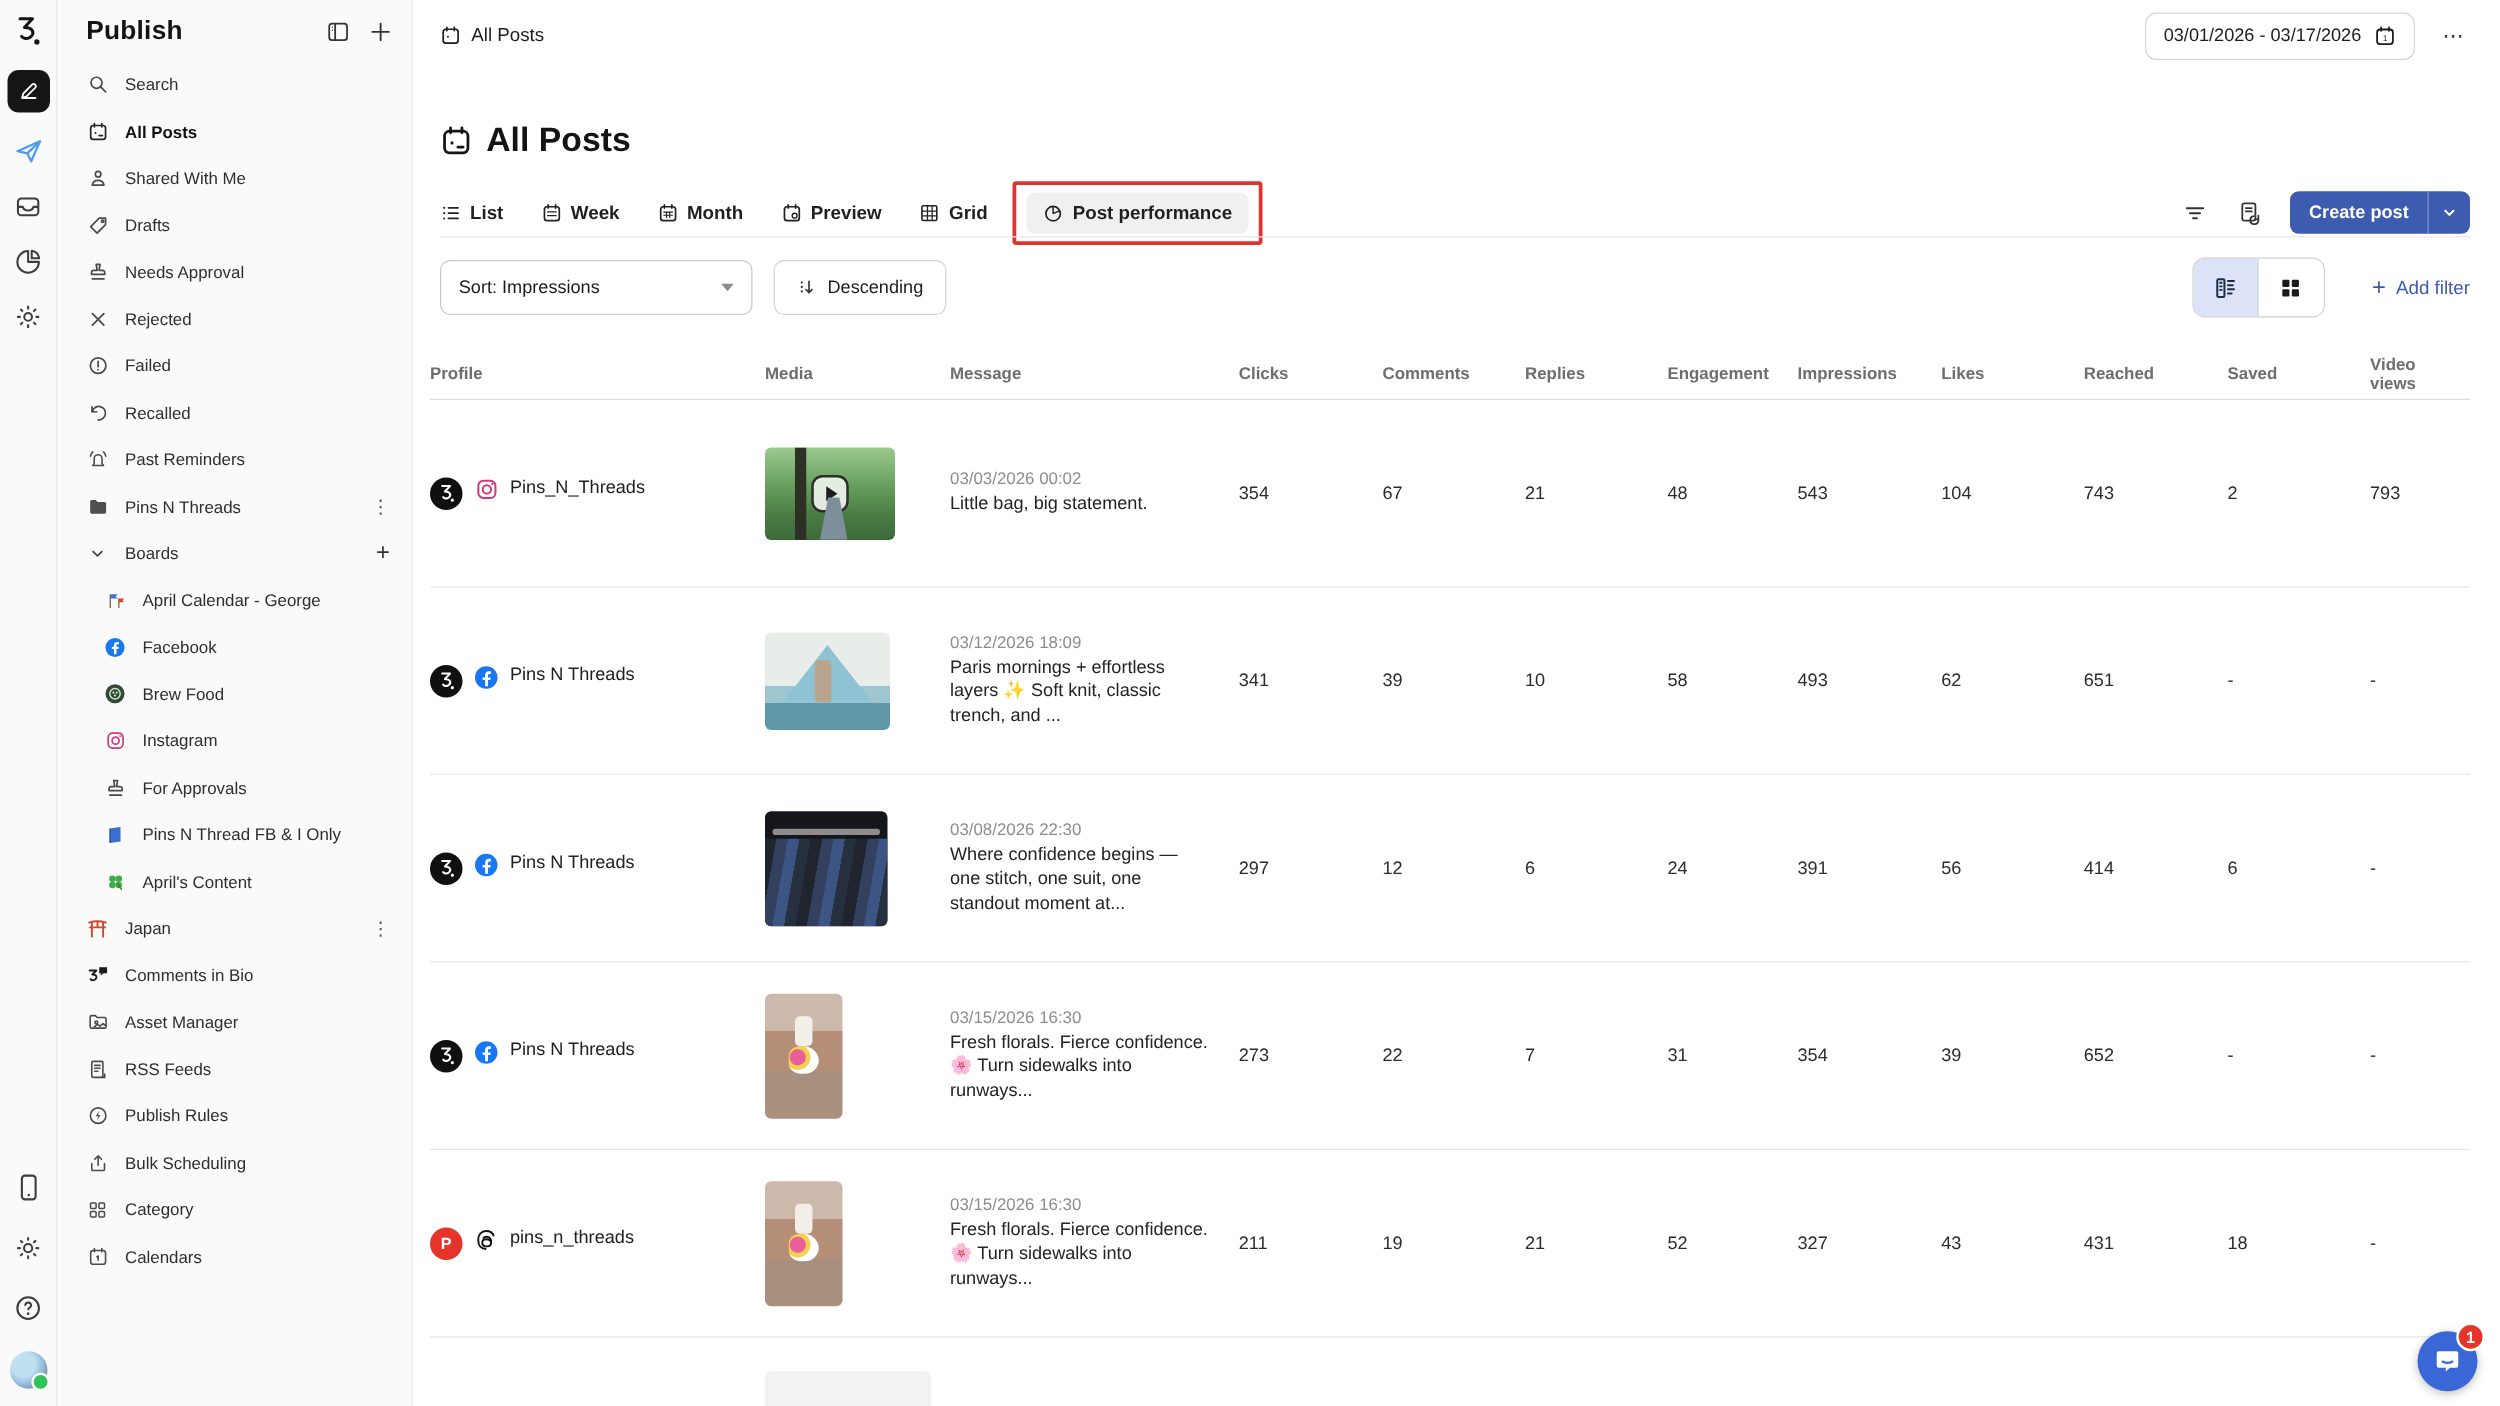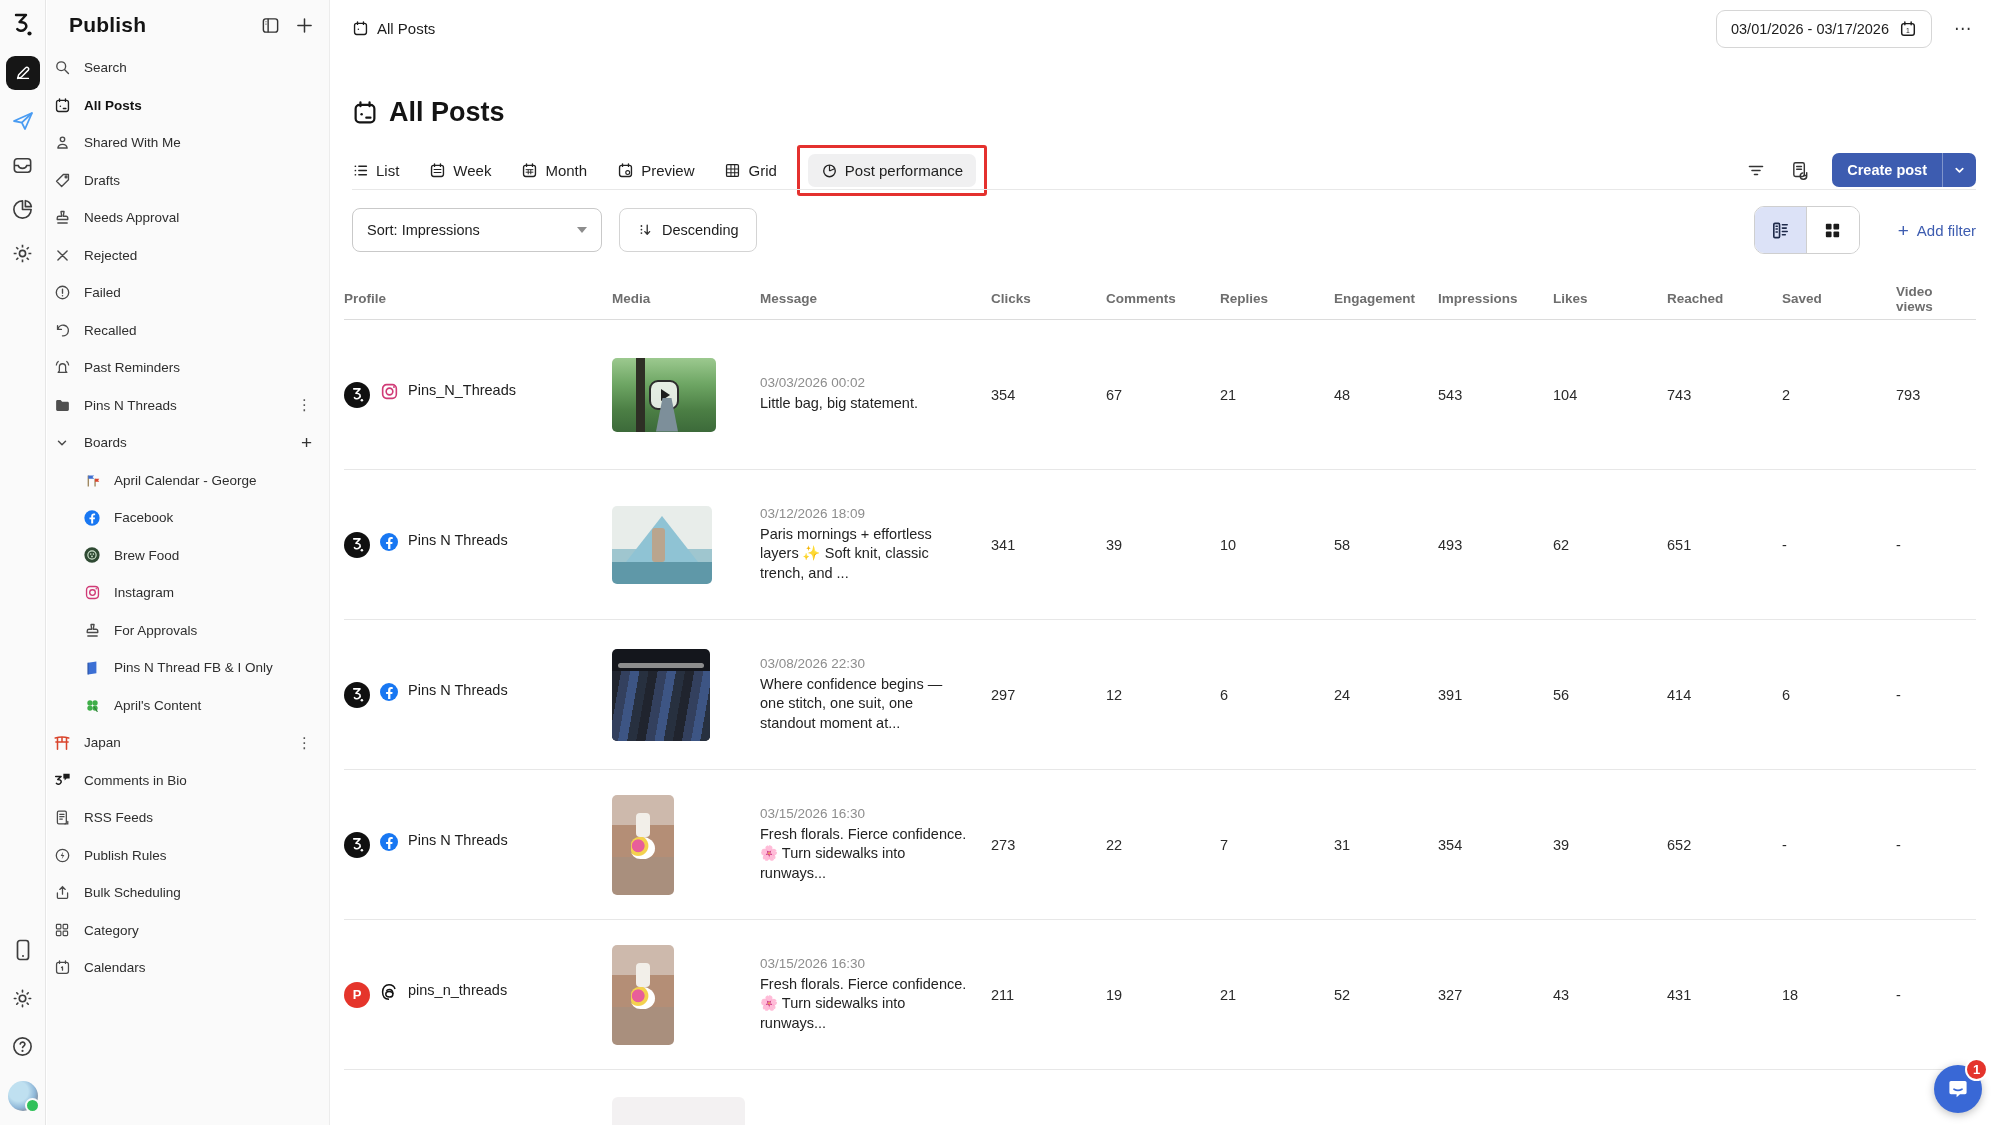--- a/index.html
+++ b/index.html
@@ -19,21 +19,21 @@
   .rail-avatar::after { content:""; position:absolute; right:-2px; bottom:-2px; width:11px; height:11px;
     background:#31c15a; border:2px solid #fafafa; border-radius:50%; }
 
   
   .sidebar { position:fixed; left:47px; top:0; width:283px; height:1125px; background:#fafafa;
     border-right:1px solid #ececec; z-index:4; }
   .sb-head { display:flex; align-items:center; padding:13px 16px 6px 22px; }
   .sb-title { font-size:21px; font-weight:700; color:#141414; letter-spacing:.2px; }
   .sb-head-icons { margin-left:auto; display:flex; gap:16px; align-items:center; }
   .sb-list { list-style:none; padding:6px 0 0 0; }
-  .sb-item { height:37.5px; display:flex; align-items:center; gap:13px; padding:0 14px 0 6px;
+  .sb-item { height:37.5px; display:flex; align-items:center; gap:13px; padding:0 14px 0 22px;
     font-size:13.5px; color:#2e2e2e; cursor:pointer; position:relative; }
   .sb-item.indent { padding-left:36px; }
   .sb-item.active .sb-label { font-weight:700; color:#111; }
   .sb-ic { width:18px; height:18px; flex:0 0 18px; display:flex; align-items:center; justify-content:center; }
   .sb-trail { position:absolute; right:16px; color:#555; font-size:15px; letter-spacing:1px; cursor:pointer; }
   .sb-trail.plus { font-size:19px; font-weight:400; color:#333; }
 
   
   .main { margin-left:330px; position:relative; height:1125px; }
   .topbar { display:flex; align-items:center; height:57px; padding:0 24px 0 22px; }
@@ -41,21 +41,21 @@
   .top-right { margin-left:auto; display:flex; align-items:center; gap:18px; }
   .date-btn { display:flex; align-items:center; gap:10px; border:1px solid #d6d6d6; border-radius:9px;
     padding:9px 14px; font-size:14.5px; color:#1c1c1c; background:#fff; cursor:pointer; }
   .more-btn { font-size:17px; letter-spacing:1px; color:#333; cursor:pointer; padding:2px 4px; }
 
   .title-row { display:flex; align-items:center; gap:11px; padding:40px 24px 0 22px; }
   .page-title { font-size:27px; font-weight:700; color:#141414; }
 
   .tabs-row { display:flex; align-items:center; gap:30px; padding:22px 24px 0 22px; height:62px; position:relative; }
   .tabs-row::after { content:""; position:absolute; left:22px; right:24px; bottom:0; border-bottom:1px solid #e8e8e8; }
-  .tab { display:flex; align-items:center; gap:7px; font-size:15px; font-weight:400; color:#1f1f1f; cursor:pointer; white-space:nowrap; }
+  .tab { display:flex; align-items:center; gap:7px; font-size:15px; font-weight:700; color:#1f1f1f; cursor:pointer; white-space:nowrap; }
   .tab-pill { background:#f0f0f1; border-radius:7px; padding:8px 13px; }
   .annotation-box { border:3px solid #e4312e; border-radius:3px; padding:6px 8px; margin:-9px 14px -9px -10px; display:inline-flex; }
   .tabs-right { margin-left:auto; display:flex; align-items:center; gap:20px; }
   .icon-btn { width:24px; height:24px; display:flex; align-items:center; justify-content:center; cursor:pointer; }
   .create-btn { display:flex; align-items:stretch; background:#3d5cb0; border-radius:7px; overflow:hidden; cursor:pointer; }
   .create-main { color:#fff; font-size:14.5px; font-weight:700; padding:9px 15px; }
   .create-caret { display:flex; align-items:center; padding:0 10px; border-left:1px solid rgba(255,255,255,.35); }
 
   .sort-row { display:flex; align-items:center; gap:17px; padding:16px 24px 0 22px; }
   .sort-select { display:flex; align-items:center; justify-content:space-between; width:250px; height:44px;
@@ -393,20 +393,30 @@
           <svg width="18" height="18" viewBox="0 0 20 20">
             <path d="M3 6h6L5.3 9.5c4 0 4.8 2.6 2.8 4.4-1.5 1.3-3.6.8-4.3-.2" fill="none" stroke="#1c1c1c" stroke-width="1.7" stroke-linecap="round" stroke-linejoin="round"></path>
             <path d="M11.5 3h7v5.4h-3.4l-2.2 2.2V8.4h-1.4z" fill="#1c1c1c"></path>
           </svg>
         </span>
       <span class="sb-label">Comments in Bio</span>
     </li>
     <li class="sb-item">
       <span class="sb-ic">
           <svg width="17" height="17" viewBox="0 0 20 20" fill="none" stroke="#4a4a4a" stroke-width="1.5">
+            <path d="M2.5 5.5c0-.8.6-1.4 1.4-1.4h3.4l1.8 1.8h7c.8 0 1.4.6 1.4 1.4v7.2c0 .8-.6 1.4-1.4 1.4H3.9c-.8 0-1.4-.6-1.4-1.4z" stroke-linejoin="round"></path>
+            <circle cx="8.3" cy="10.5" r="1.3"></circle>
+            <path d="M6 15l3.4-2.6 2.3 1.6 3-2.4 2.5 2.2" stroke-linejoin="round"></path>
+          </svg>
+        </span>
+      <span class="sb-label">Asset Manager</span>
+    </li>
+    <li class="sb-item">
+      <span class="sb-ic">
+          <svg width="17" height="17" viewBox="0 0 20 20" fill="none" stroke="#4a4a4a" stroke-width="1.5">
             <rect x="4" y="2.5" width="10.5" height="15" rx="1.6"></rect>
             <path d="M6.8 6.2h5M6.8 9h5M6.8 11.8h3" stroke-linecap="round"></path>
             <path d="M13 17.5h3.2v-3" stroke-linecap="round"></path>
           </svg>
         </span>
       <span class="sb-label">RSS Feeds</span>
     </li>
     <li class="sb-item">
       <span class="sb-ic">
           <svg width="17" height="17" viewBox="0 0 20 20">

